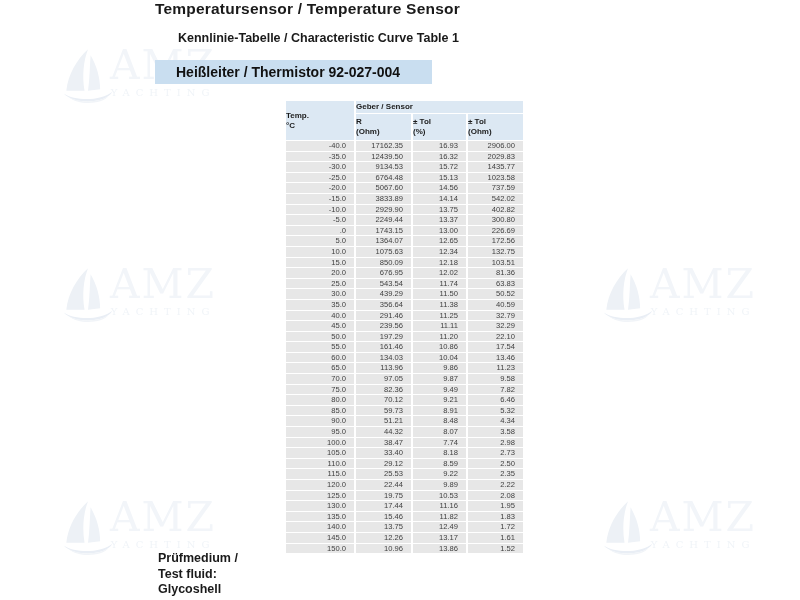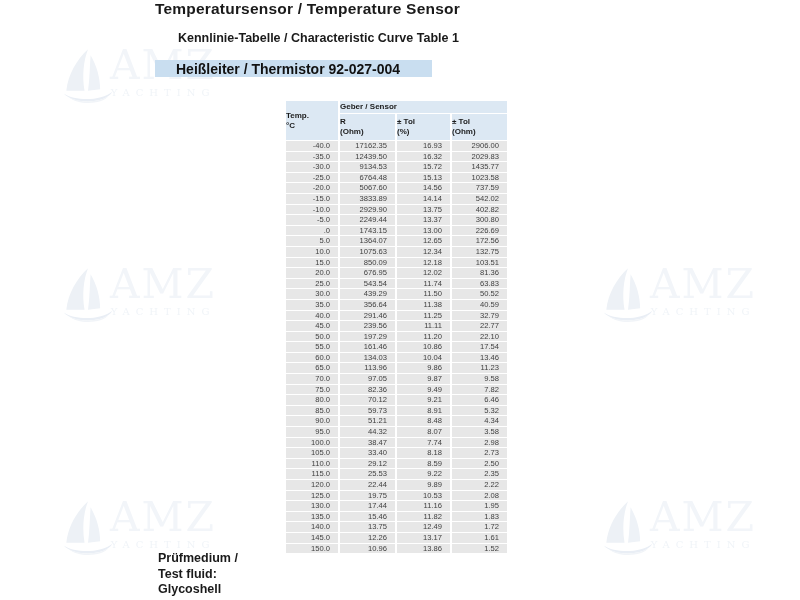--- a/index.html
+++ b/index.html
@@ -53,21 +53,21 @@
     position: absolute;
     left: 155px; top: 31px;
     font-size: 12.5px;
     font-weight: bold;
     color: #1a1a1a;
     padding-left: 23px;
   }
   .product-box {
     position: absolute;
     left: 155px; top: 60px;
-    width: 277px; height: 17px;
+    width: 277px; height: 24px;
     background: #c9def0;
     display: flex;
     align-items: center;
     padding-left: 21px;
     font-size: 14px;
     font-weight: bold;
     color: #111111;
   }
 
   
@@ -84,21 +84,21 @@
     background: #dce8f3;
     color: #1b1b1b;
     font-size: 8px;
     font-weight: bold;
     text-align: left;
     vertical-align: middle;
     line-height: 10px;
   }
   th.group-th { height: 12px; }
   th.sub-th { height: 26px; }
-  th.temp-th { width: 52px; }
+  th.temp-th { width: 68px; }
   th.r-th { width: 55px; }
   th.tolp-th { width: 53px; }
   th.tolo-th { width: 55px; }
   table.sensor td {
     background: #e7e7e7;
     color: #3f3f3f;
     font-size: 7.6px;
     height: 9.6px;
     line-height: 9.6px;
     text-align: right;
@@ -314,21 +314,21 @@
           <tr>
             <td>40.0</td>
             <td>291.46</td>
             <td>11.25</td>
             <td>32.79</td>
           </tr>
           <tr>
             <td>45.0</td>
             <td>239.56</td>
             <td>11.11</td>
-            <td>22.77</td>
+            <td>32.29</td>
           </tr>
           <tr>
             <td>50.0</td>
             <td>197.29</td>
             <td>11.20</td>
             <td>22.10</td>
           </tr>
           <tr>
             <td>55.0</td>
             <td>161.46</td>

